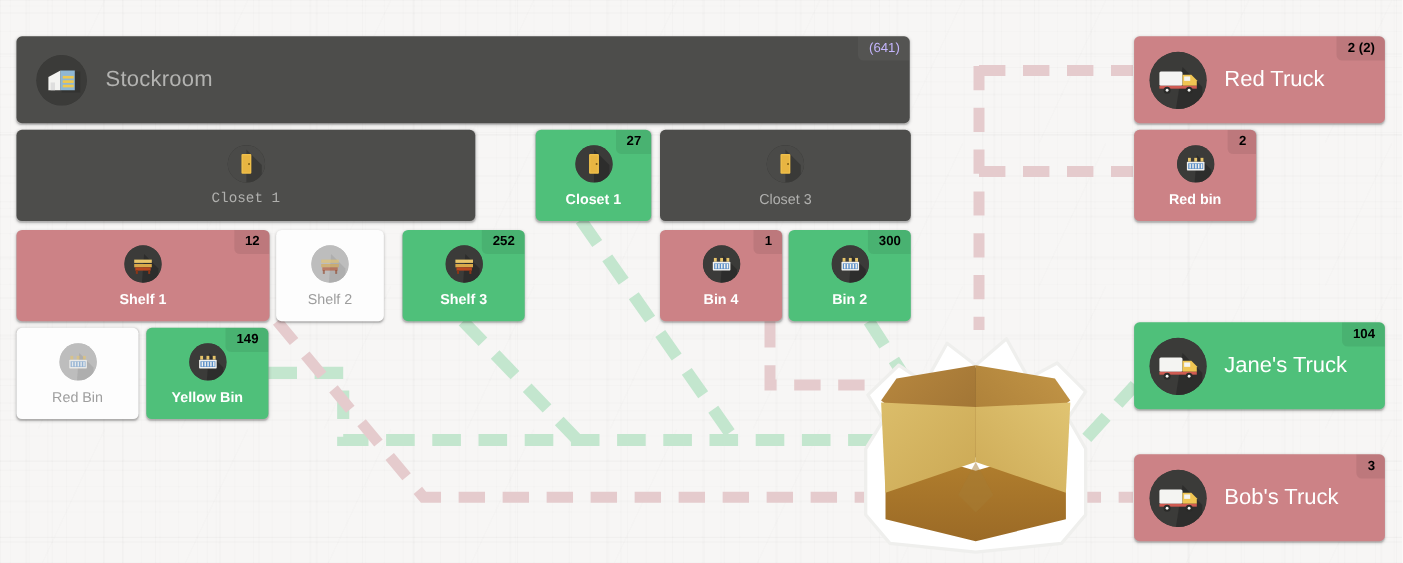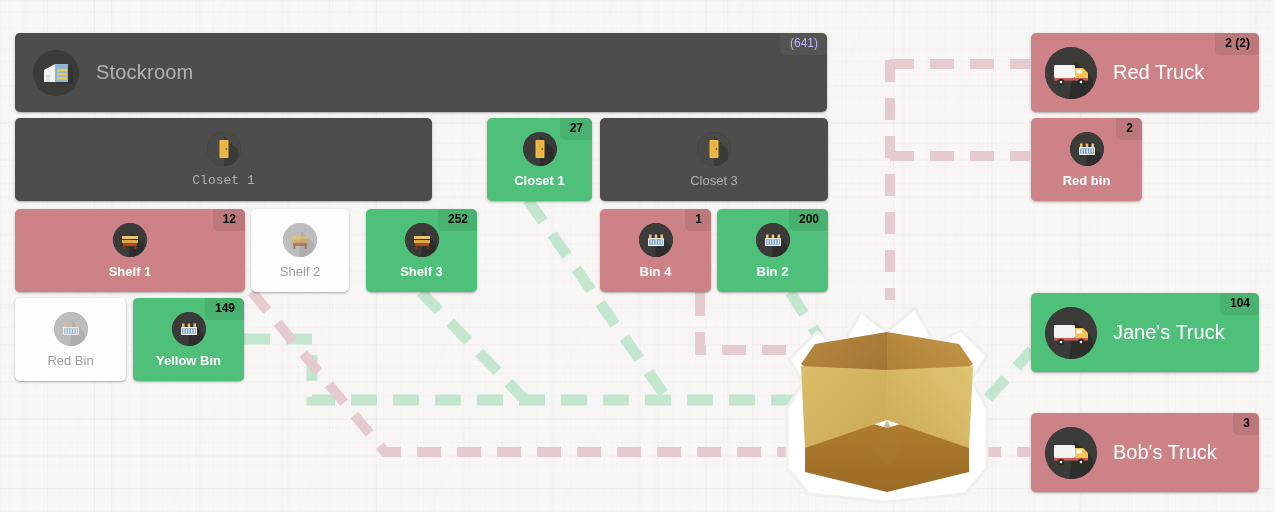--- a/index.html
+++ b/index.html
@@ -307,21 +307,21 @@
         <g fill="#f2f2f0">
           <rect x="11.3" y="16.9" width="1.3" height="4.2"></rect>
           <rect x="13.9" y="16.9" width="1.3" height="4.2"></rect>
           <rect x="16.5" y="16.9" width="1.3" height="4.2"></rect>
           <rect x="19.1" y="16.9" width="1.3" height="4.2"></rect>
           <rect x="21.7" y="16.9" width="1.3" height="4.2"></rect>
         </g>
       </svg>
     </span>
     <span class="node-label">Bin 2</span>
-    <span class="badge">200</span>
+    <span class="badge">300</span>
   </div>
 
   <div class="card inactive node" style="left:15px; top:298px; width:111px; height:83px;">
     <span class="disc muted" style="width:34px;height:34px;">
       <svg viewBox="0 0 34 34">
         <circle cx="17" cy="17" r="17" fill="#bdbdbd"></circle>
         <path d="M18 9 L31 22 L31 34 L16 34 Z" fill="#aaaaaa" opacity="0.8"></path>
         <rect x="10" y="11.5" width="2.6" height="3.4" fill="#e8c56a" opacity="0.6"></rect>
         <rect x="15.7" y="11.5" width="2.6" height="3.4" fill="#e8c56a" opacity="0.6"></rect>
         <rect x="21.4" y="11.5" width="2.6" height="3.4" fill="#e8c56a" opacity="0.6"></rect>

